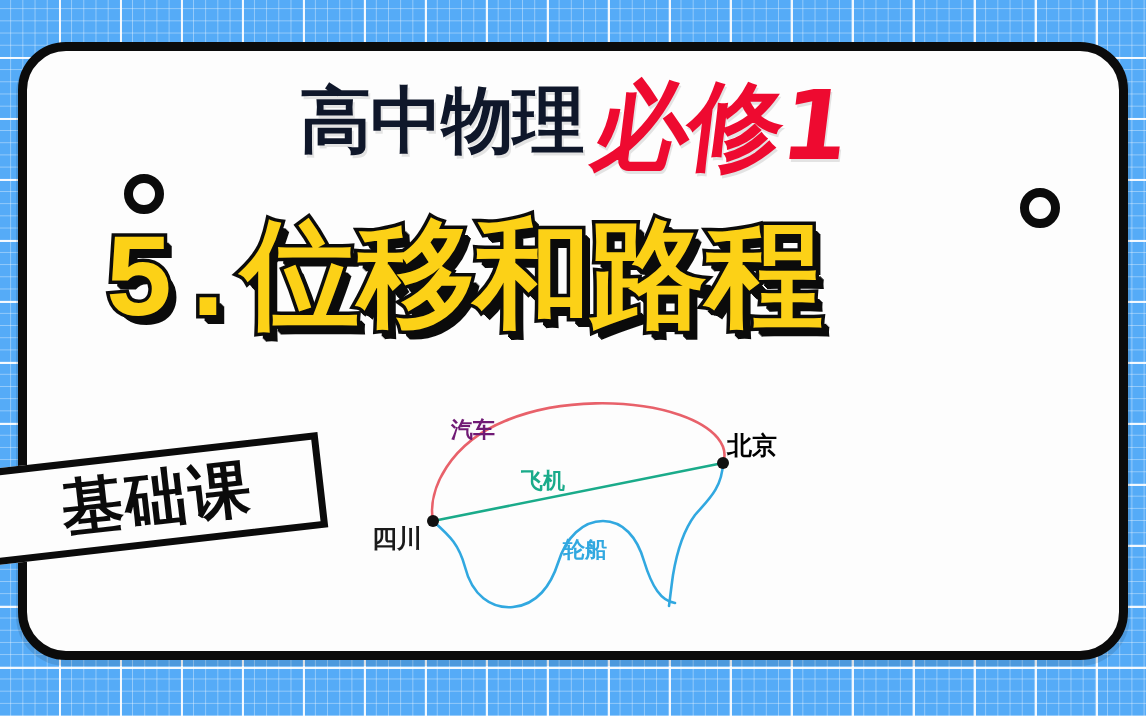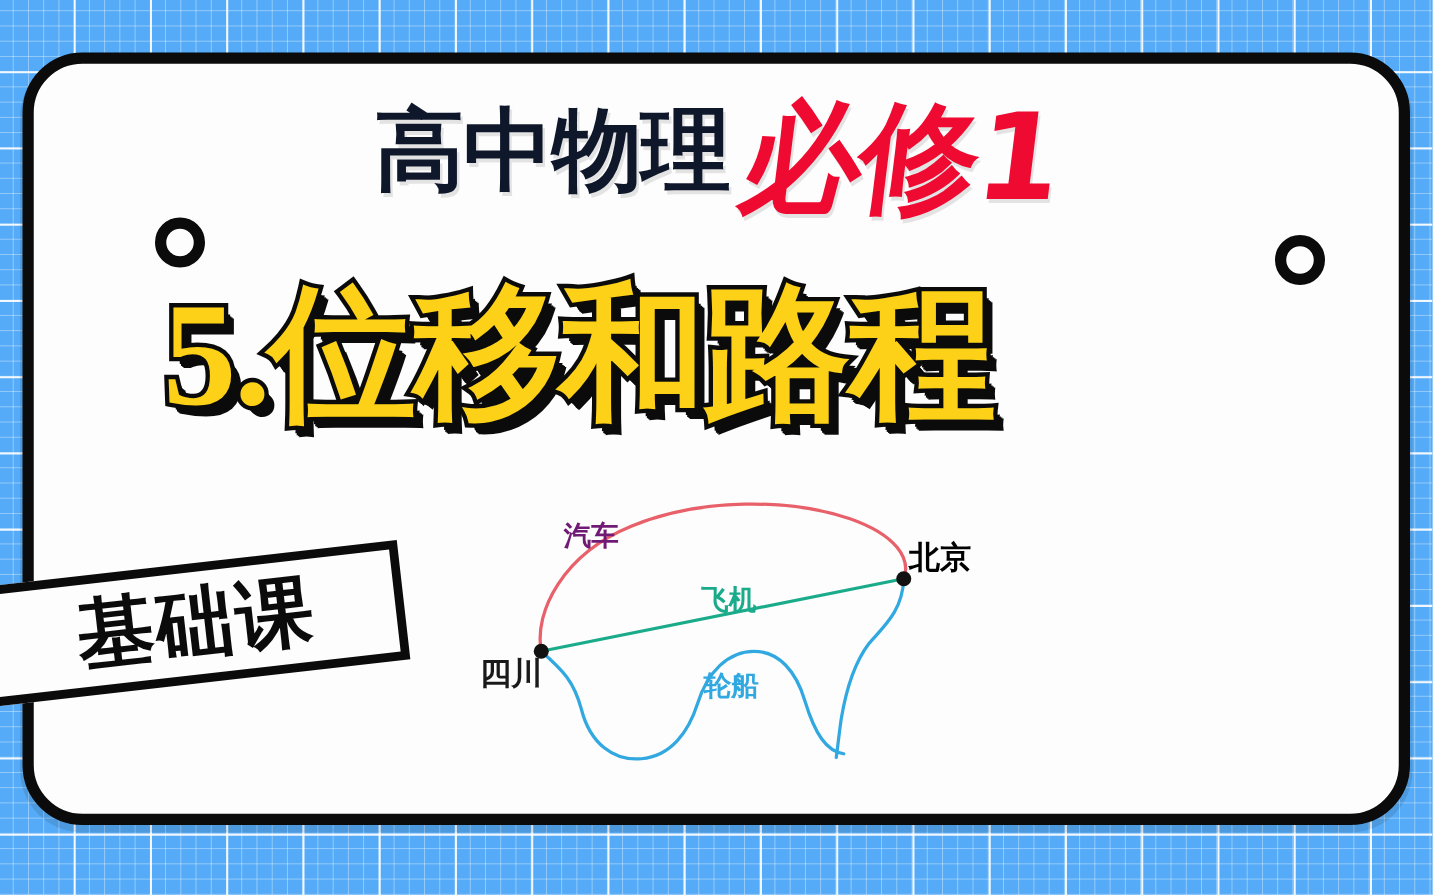--- a/index.html
+++ b/index.html
@@ -100,21 +100,21 @@
   }
 
   
   #main-title {
     position: absolute;
     left: 0;
     top: 225px;
     width: 925px;
     text-align: center;
     white-space: nowrap;
-    font-family: Liberation Serif, serif;
+    font-family: Liberation Mono, monospace;
     font-size: 118px;
     font-weight: bold;
     line-height: 1;
     letter-spacing: -2px;
     color: #fcd117;
     -webkit-text-stroke: 7px #0b0b0b;
     paint-order: stroke fill;
     text-shadow:
        8px 9px 0 #0b0b0b,
        7px 8px 0 #0b0b0b,
@@ -158,24 +158,24 @@
   }
   #diagram svg { display: block; width: 450px; height: 235px; }
 
   .dg-label {
     position: absolute;
     font-family: "DejaVu Sans", "Liberation Sans", sans-serif;
     font-weight: bold;
     line-height: 1;
     white-space: nowrap;
   }
-  #label-sichuan { left: 17px;  top: 141px; font-size: 25px; color: #1a1a1a; margin-left: 12px; }
+  #label-sichuan { left: 17px;  top: 141px; font-size: 25px; color: #1a1a1a; }
   #label-beijing { left: 372px; top: 48px;  font-size: 25px; color: #000000; }
   #label-car     { left: 96px;  top: 34px;  font-size: 22px; color: #701a75; }
-  #label-plane   { left: 166px; top: 85px;  font-size: 22px; color: #1aab8a; margin-left: 40px; }
+  #label-plane   { left: 166px; top: 85px;  font-size: 22px; color: #1aab8a; }
   #label-ship    { left: 208px; top: 154px; font-size: 22px; color: #31a8e0; }
 </style>
 </head>
 <body>
 
 <div id="canvas">
 
   <div id="grid-bg"></div>
 
   <div id="card">

